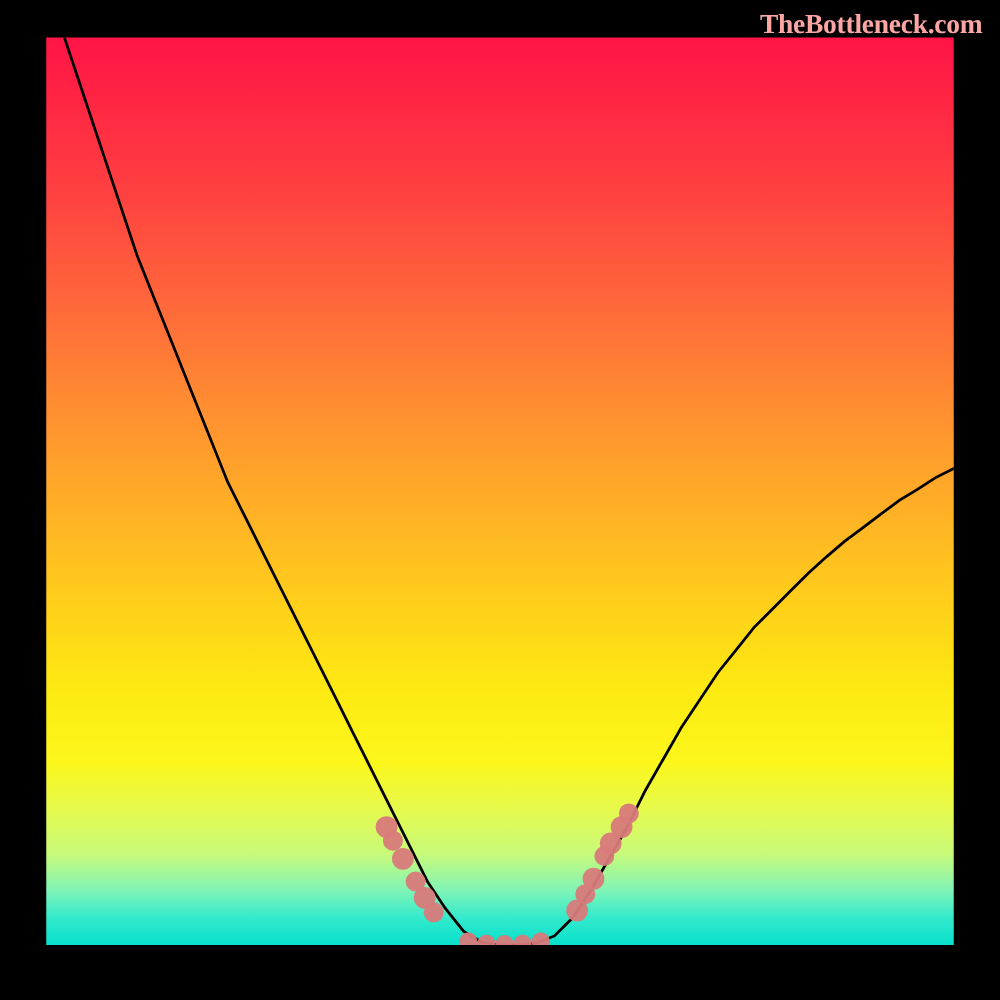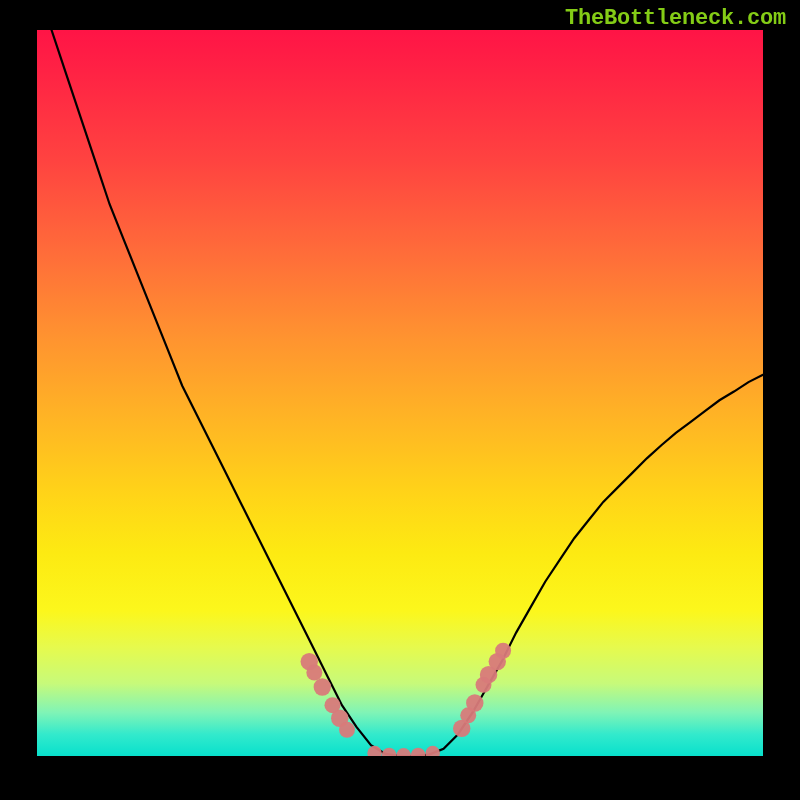--- a/index.html
+++ b/index.html
@@ -44,24 +44,24 @@
     position: absolute;
     left: 0;
     top: 0;
     width: 726px;
     height: 726px;
   }
   .watermark {
     position: absolute;
     top: 6px;
     right: 14px;
-    font-family: Liberation Mono, monospace;
+    font-family: Liberation Serif, serif;
     font-size: 22px;
     font-weight: 600;
-    color: #84cc16;
+    color: #fca5a5;
     letter-spacing: -0.2px;
     user-select: none;
   }
   .marker {
     fill: #d87a7a;
     opacity: 0.95;
   }
 </style>
 </head>
 <body>

